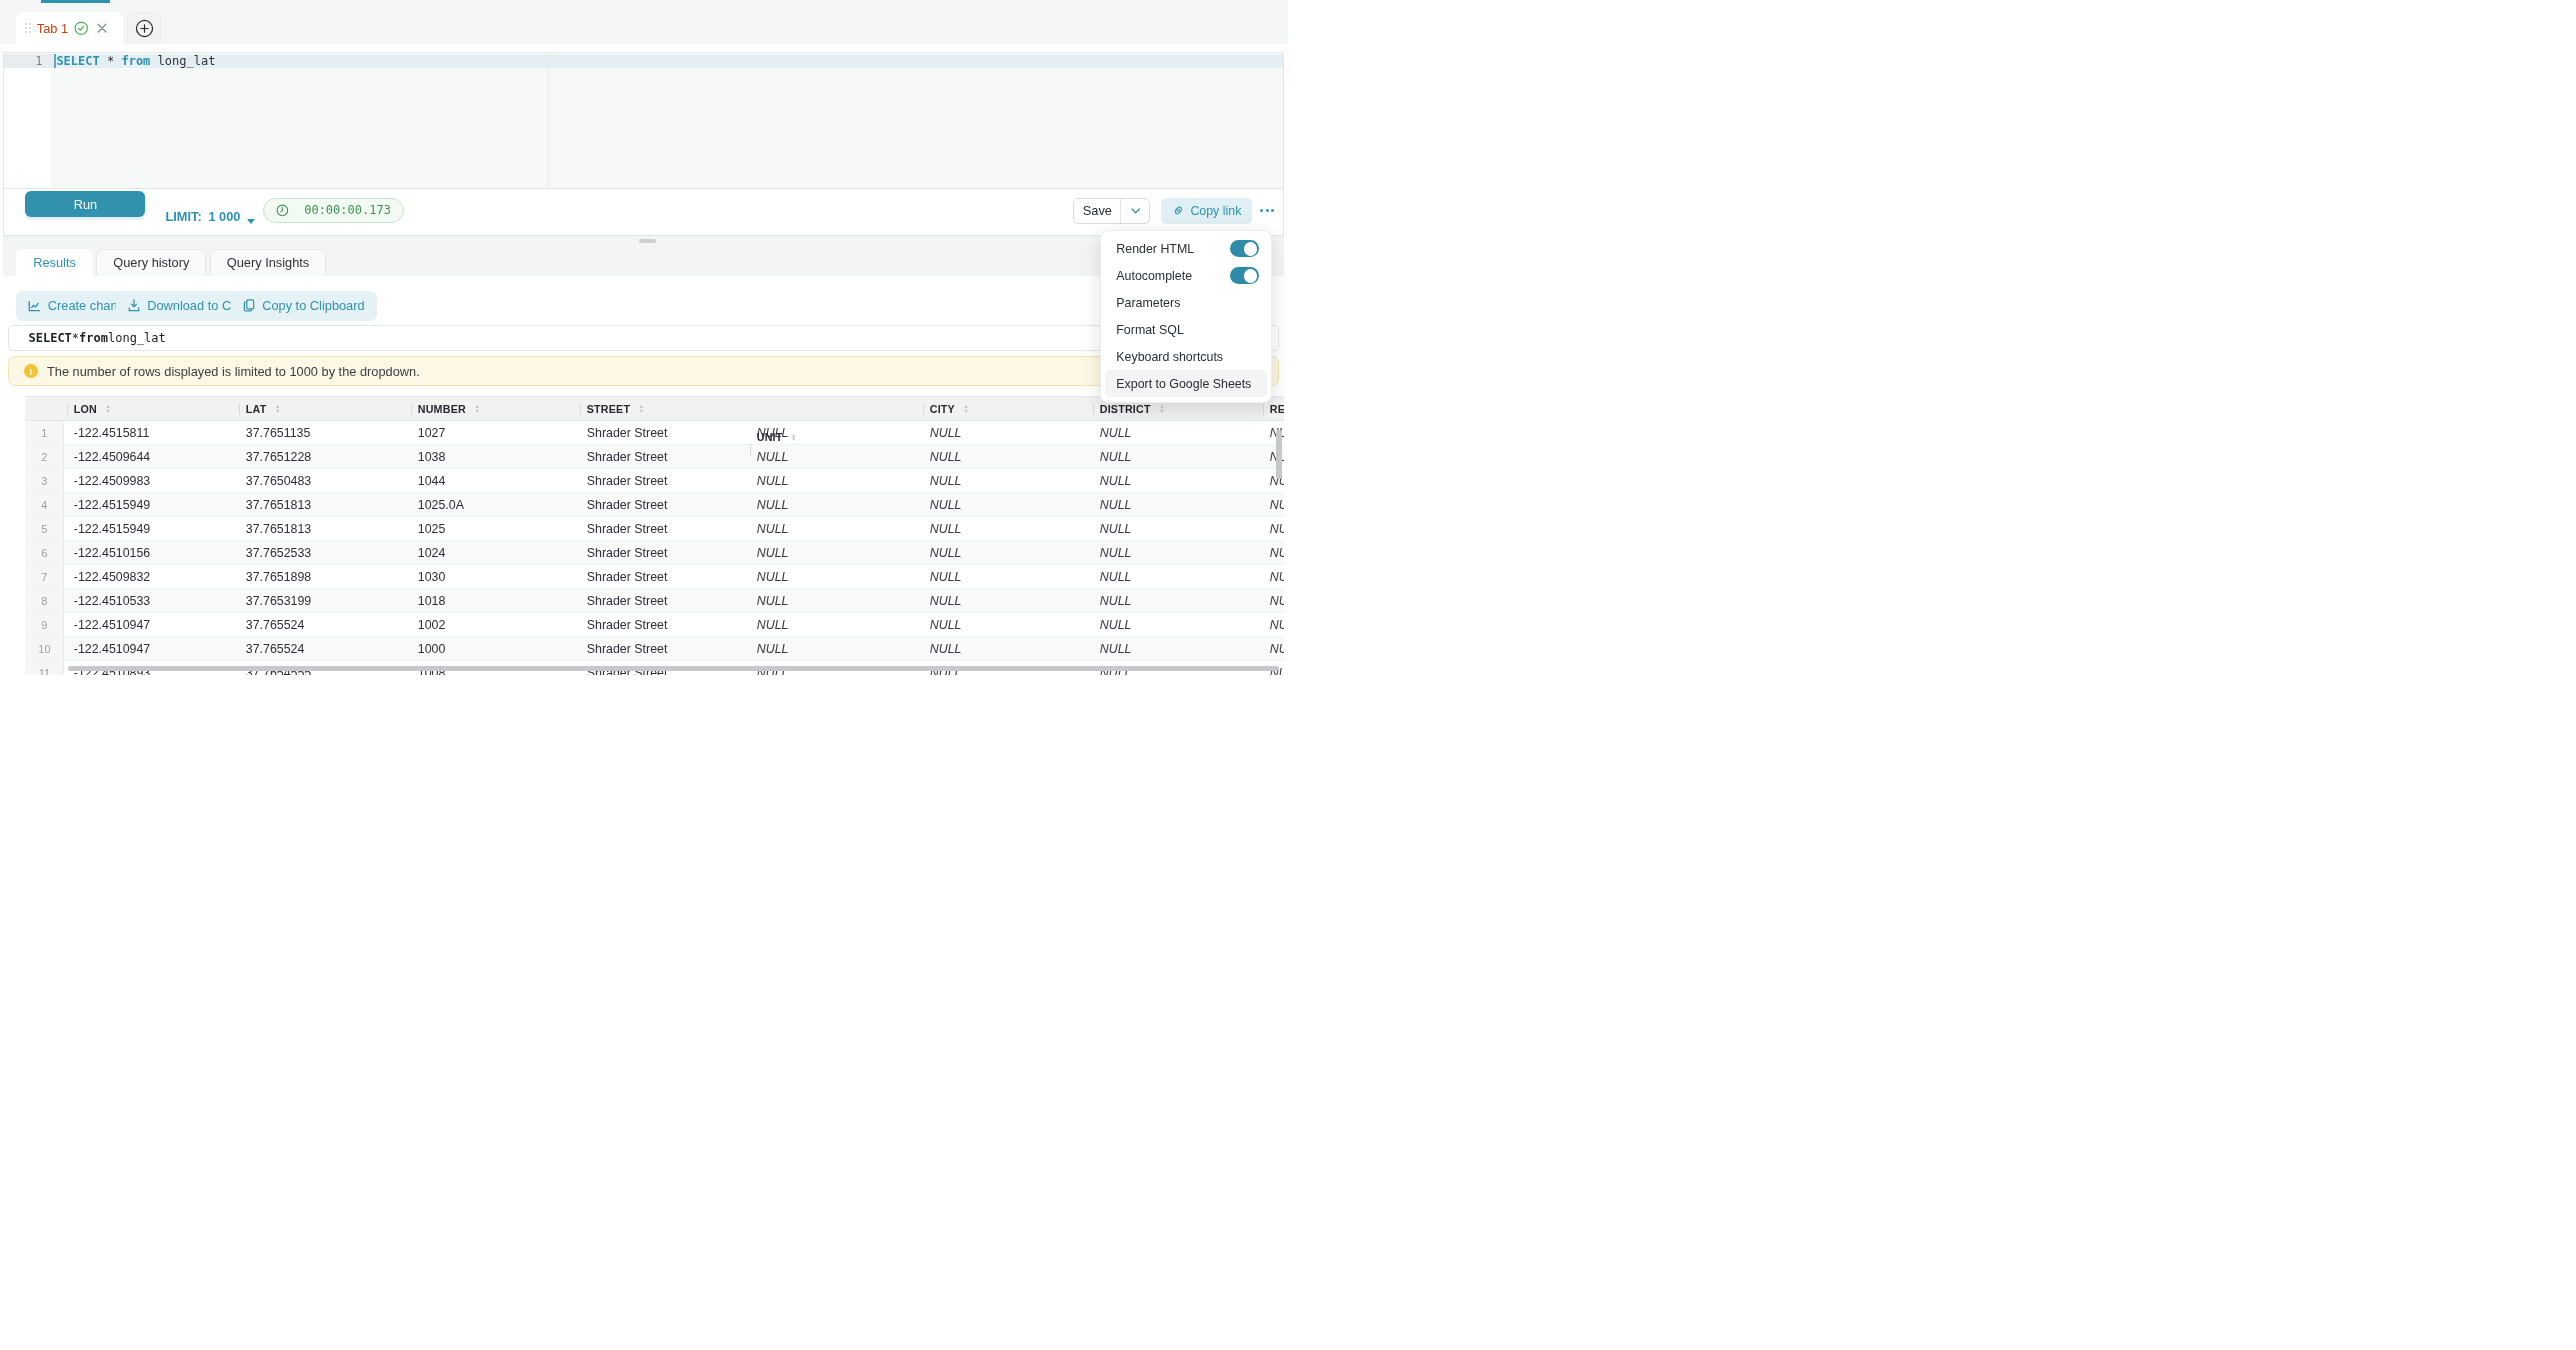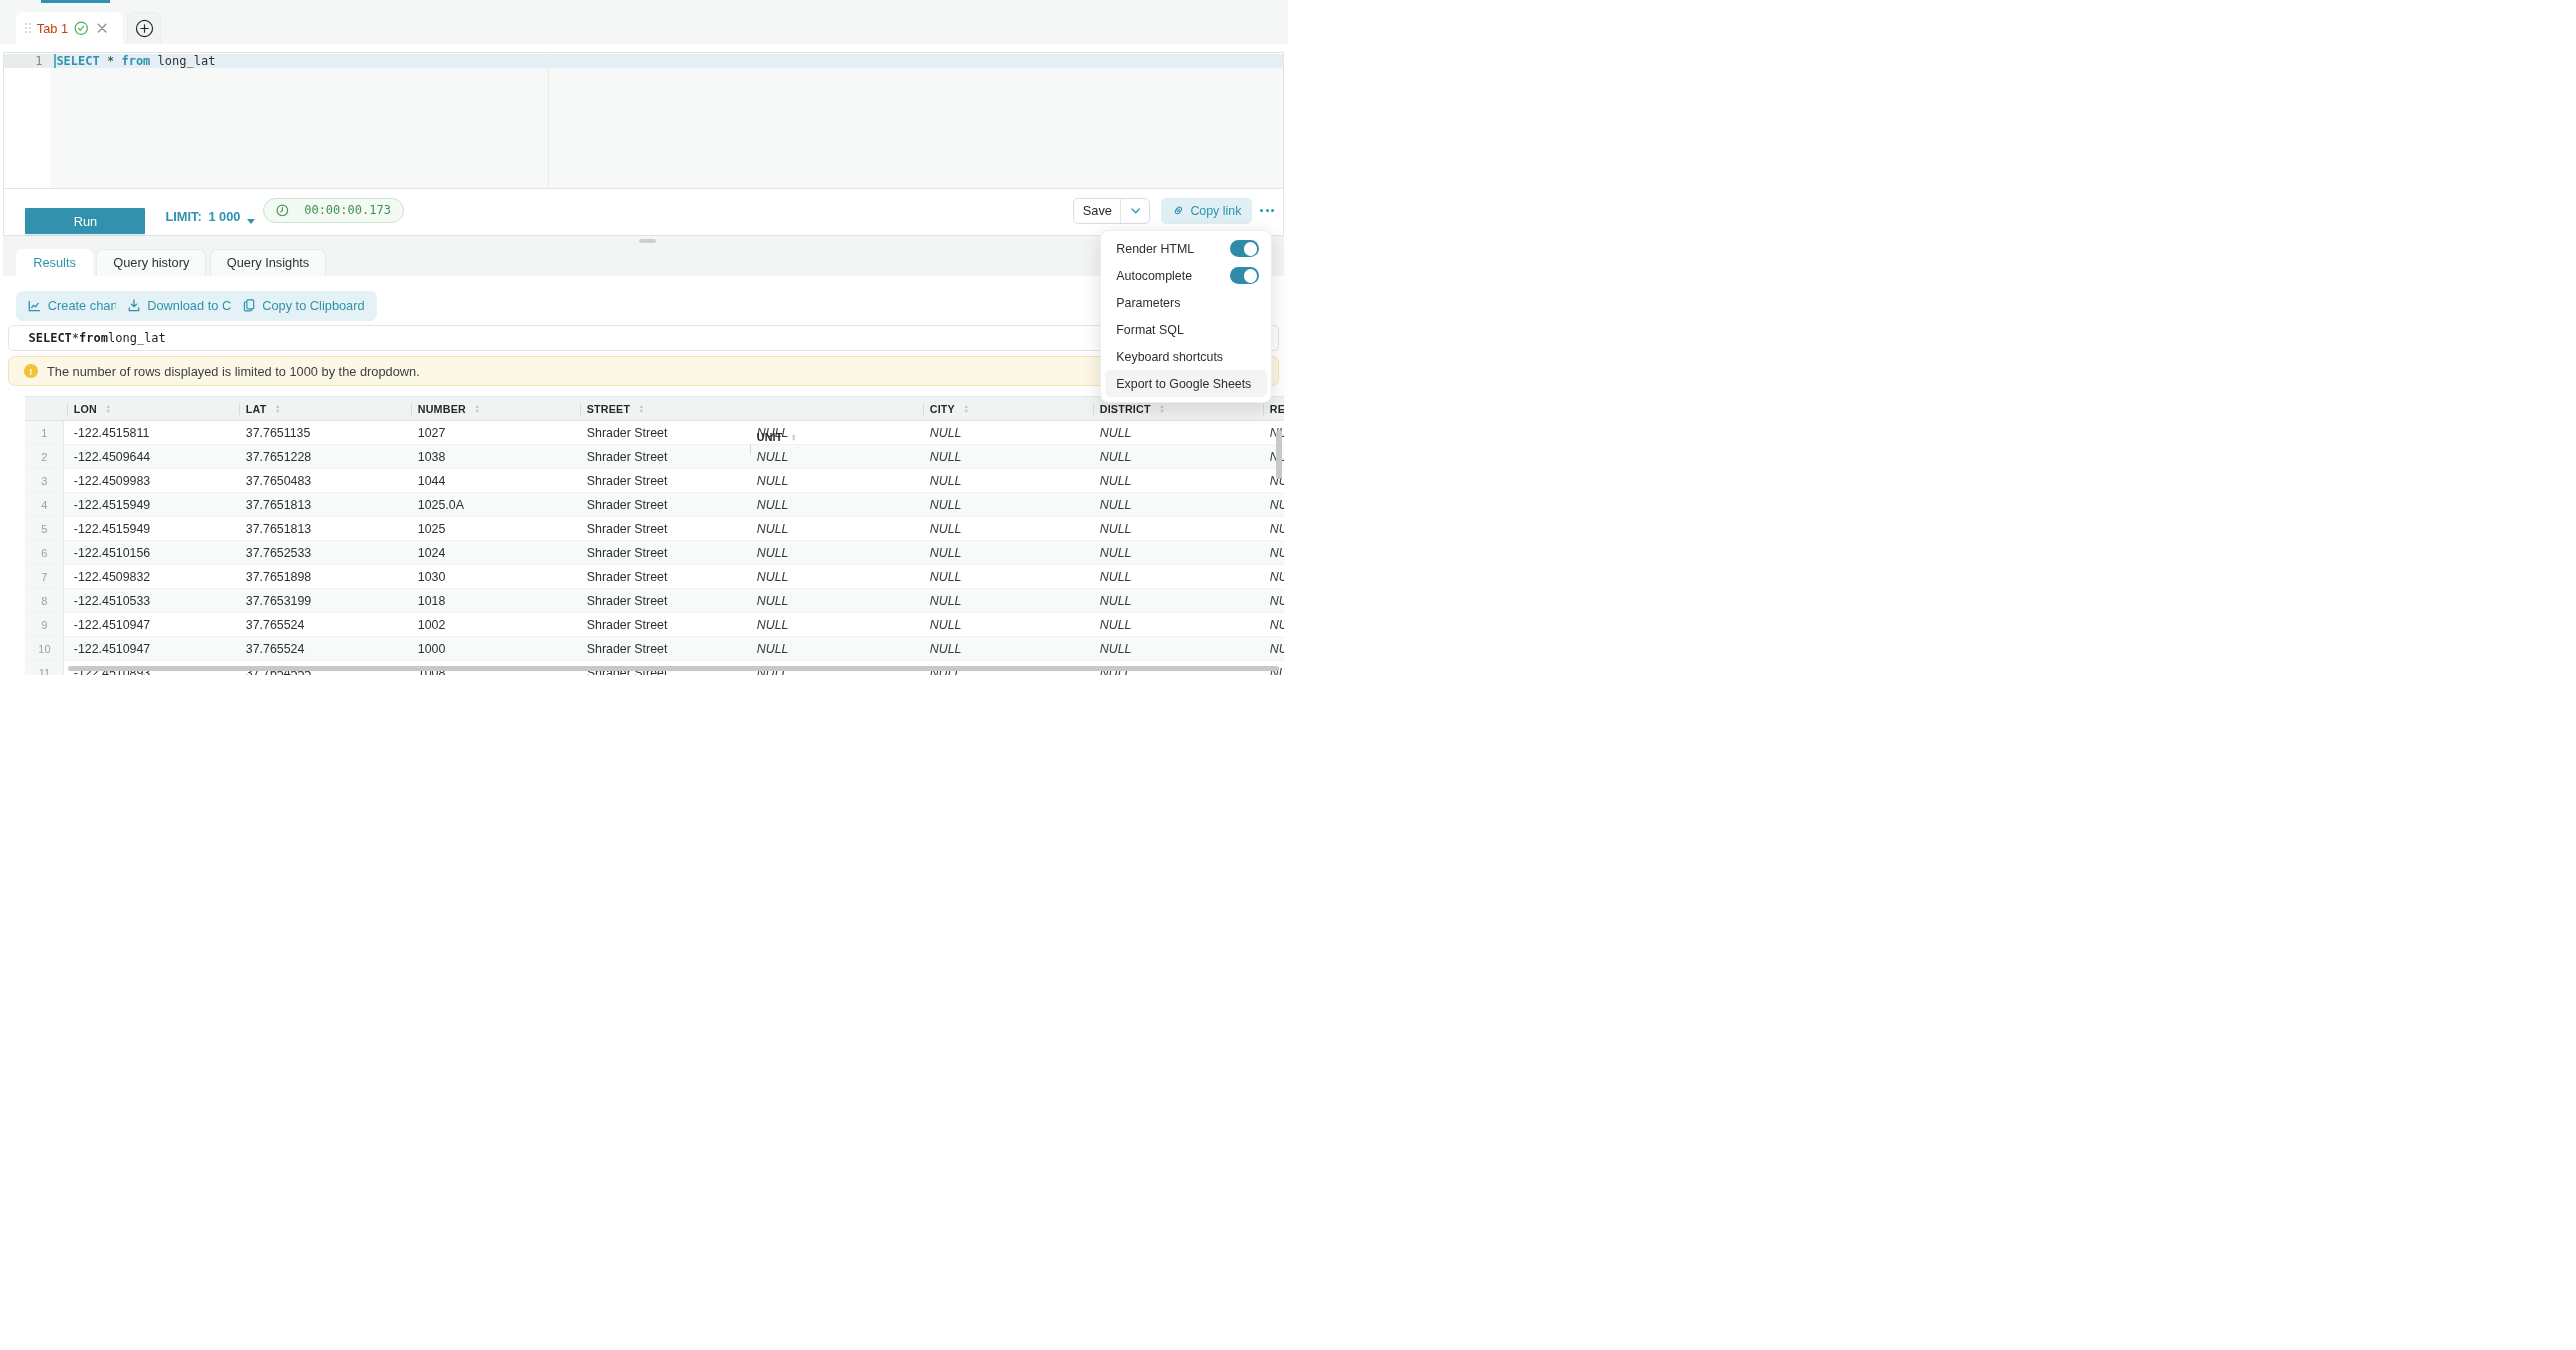--- a/index.html
+++ b/index.html
@@ -25,22 +25,22 @@
   .code-gray { position:absolute; left:47px; top:15.3px; right:0; bottom:0; background:#f7f8f8; }
   .active-line { position:absolute; left:47px; top:0.9px; right:0; height:14.5px; background:#e4eef3; }
   .gutter-active { position:absolute; left:0; top:0.9px; width:47px; height:14.5px; background:#e9eced; }
   .pane-divider { position:absolute; left:544px; top:0; width:0.9px; height:100%; background:#e9ecec; }
   .line-number { position:absolute; left:0; top:0.9px; width:38px; text-align:right; font-size:12px; line-height:14.5px; color:#7d8387; }
   .code-line { position:absolute; left:52px; top:0.9px; font-size:12px; line-height:14.5px; color:#333; white-space:pre; }
   .code-line .kw { color:#2e93b0; font-weight:bold; }
   .caret { position:absolute; left:50px; top:0.9px; width:1.7px; height:14.5px; background:#5fa9c0; }
 
   .toolbar { position:relative; height:46px; background:#fff; }
-  .run-btn { position:absolute; left:21px; top:19px; width:120px; height:26.4px; background:#3292ae; color:#fff;
-    font-size:12.8px; border:none; border-radius:1px; box-shadow:0 2.6px 1.7px rgba(50,146,174,.15); }
+  .run-btn { position:absolute; left:21px; top:2px; width:120px; height:26.4px; background:#3292ae; color:#fff;
+    font-size:12.8px; border:none; border-radius:6px; box-shadow:0 2.6px 1.7px rgba(50,146,174,.15); }
   .limit { position:absolute; left:161px; top:8.5px; height:26.4px; display:flex; align-items:flex-end; gap:6.8px;
     color:#2e93b0; font-size:12.8px; font-weight:bold; }
   .limit .caret-down { width:0; height:0; border-left:4.3px solid transparent; border-right:4.3px solid transparent; border-top:5.1px solid #2e93b0; }
   .timer { position:absolute; left:259px; top:8.5px; height:25.6px; padding:0 12px; display:flex; align-items:center; gap:15px;
     background:#f3faf3; border:0.9px solid #c9e4cd; border-radius:13.6px; color:#3f9150; font-size:12px; }
   .save-group { position:absolute; left:1069px; top:8.5px; height:26.4px; display:flex; border:0.9px solid #d9dddf; border-radius:5.1px; background:#fff; }
   .save-main { width:46px; display:flex; align-items:center; justify-content:center; font-size:12.8px; color:#26292c; }
   .save-chevron { width:29px; display:flex; align-items:center; justify-content:center; border-left:0.9px solid #e3e6e7; }
   .copy-link { position:absolute; left:1157px; top:8.5px; height:26.4px; padding:0 10.2px; display:flex; align-items:center; gap:6px;
     background:#e0eff3; border:none; border-radius:5.1px; color:#2e93b0; font-size:12.4px; }

